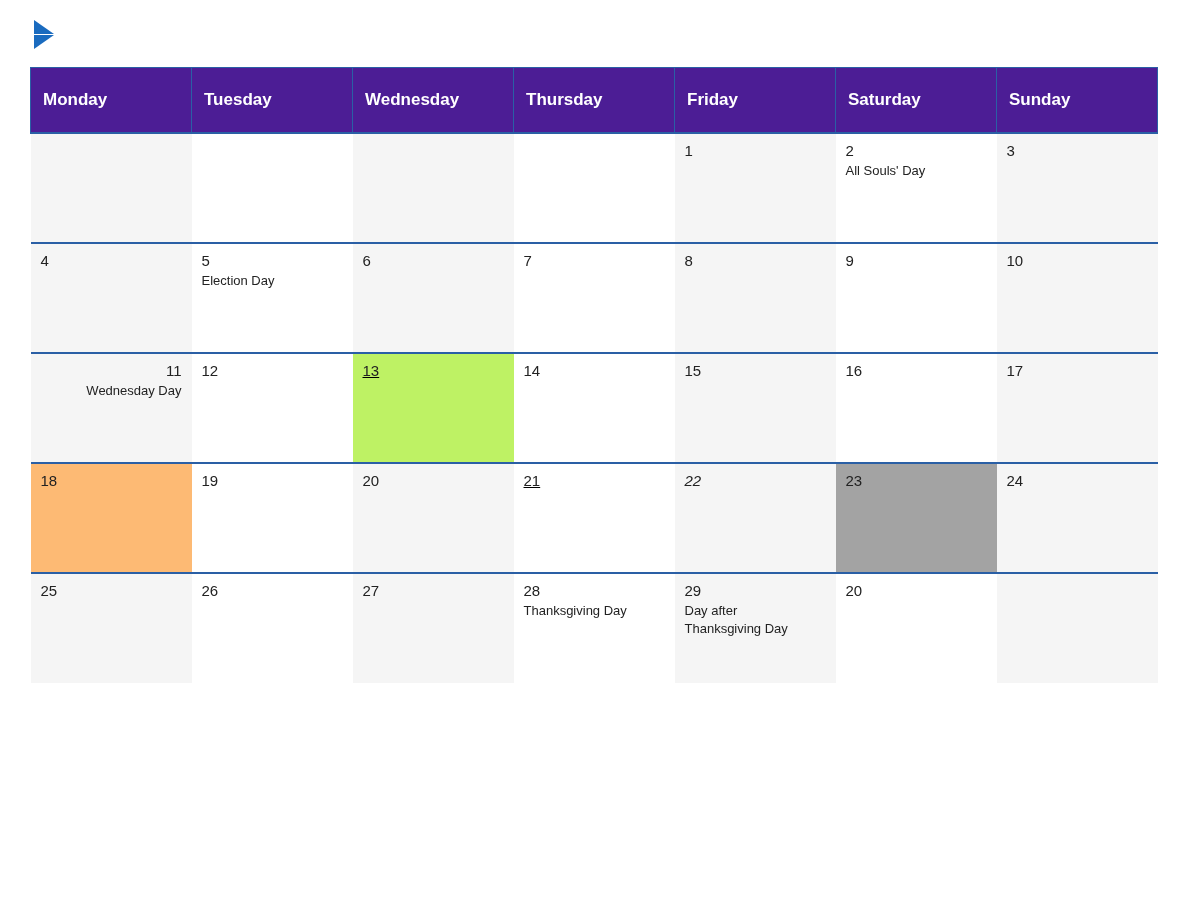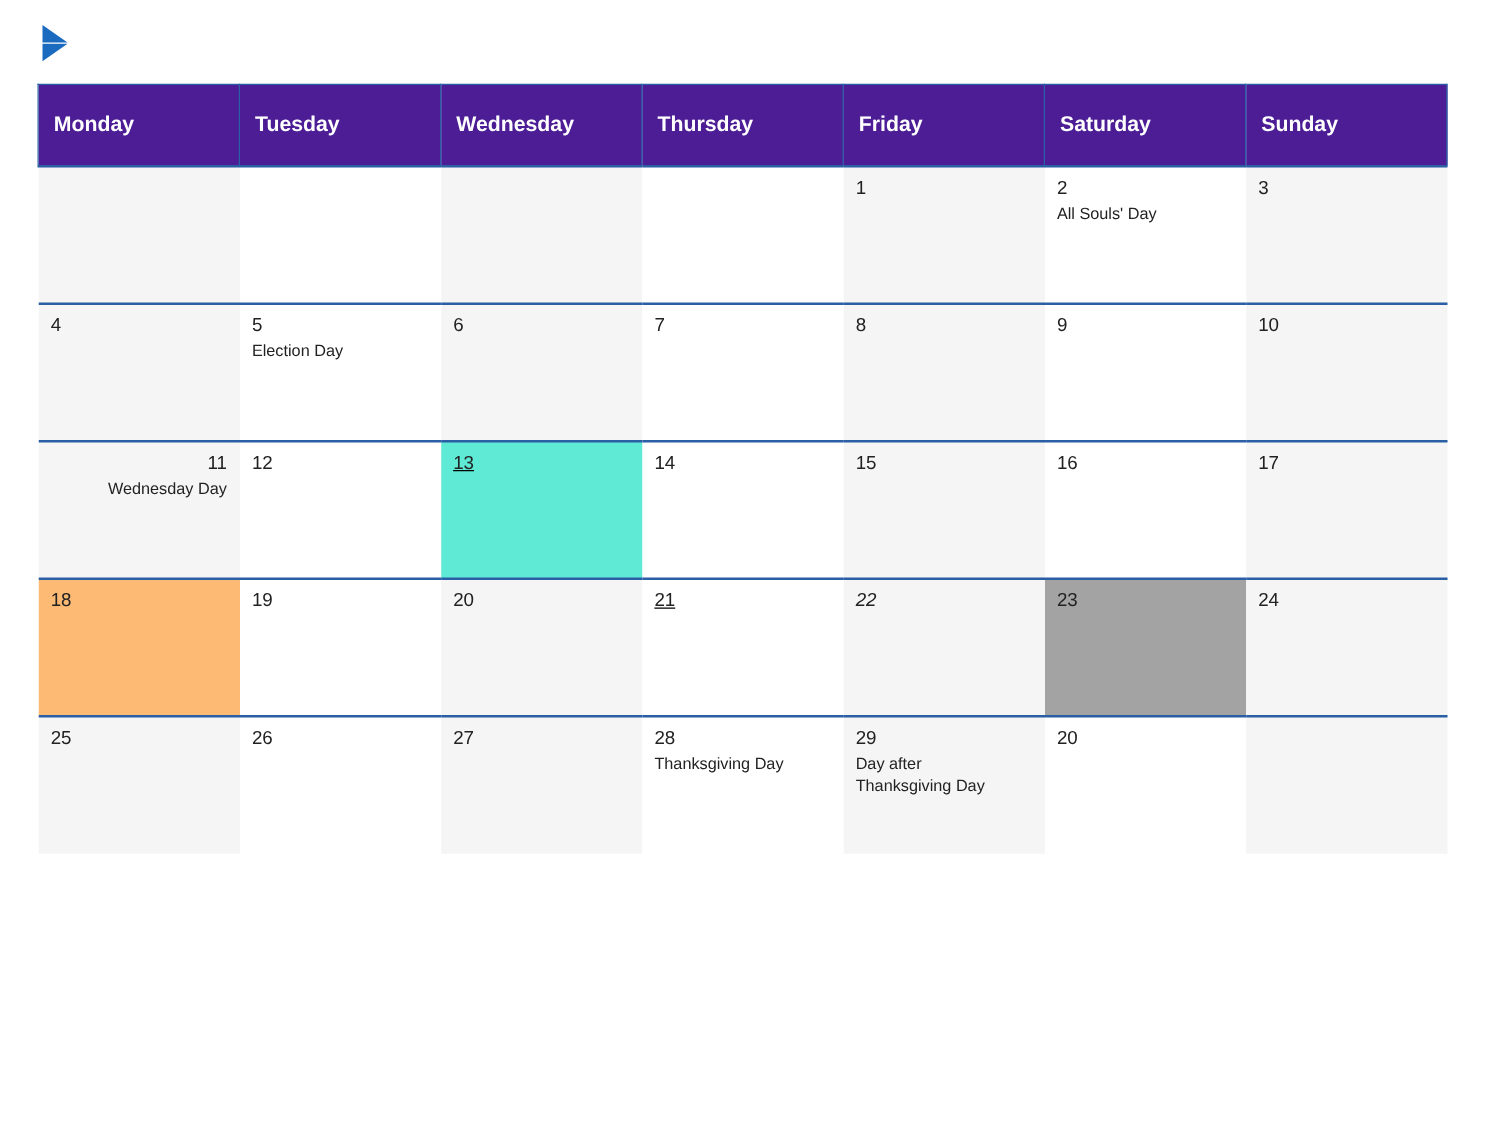--- a/index.html
+++ b/index.html
@@ -175,21 +175,21 @@
         </td>
       </tr>
       <tr>
         <td style="background: rgb(245, 245, 245); text-align: right;">
           <span class="day-num">11</span>
           <span class="event-label" style="white-space: pre-line;">Wednesday Day</span>
         </td>
         <td style="background: rgb(255, 255, 255);">
           <span class="day-num">12</span>
         </td>
-        <td style="background: #5eead4; text-decoration: underline;">
+        <td style="background: #bef264; text-decoration: underline;">
           <span class="day-num">13</span>
         </td>
         <td style="background: rgb(255, 255, 255);">
           <span class="day-num">14</span>
         </td>
         <td style="background: rgb(245, 245, 245);">
           <span class="day-num">15</span>
         </td>
         <td style="background: rgb(255, 255, 255);">
           <span class="day-num">16</span>

